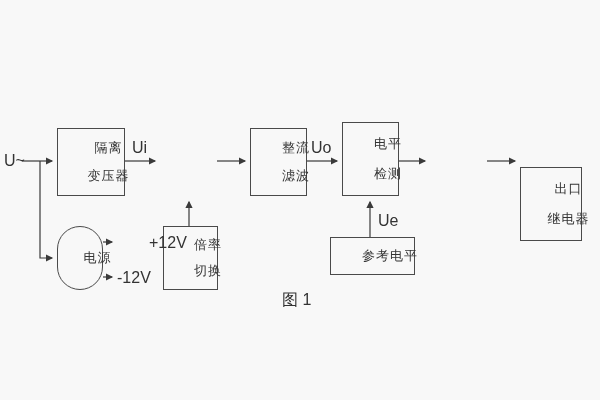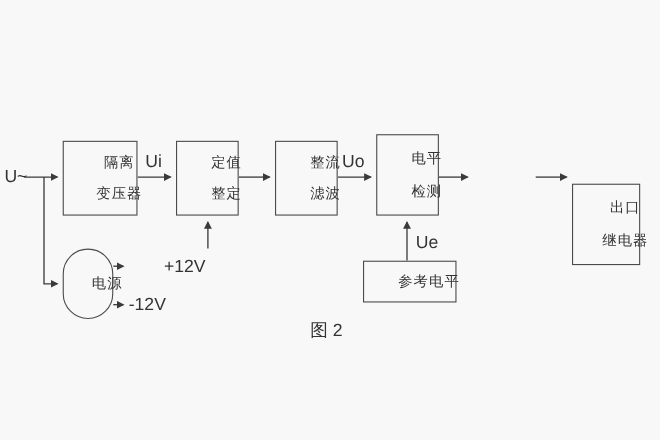--- a/index.html
+++ b/index.html
@@ -67,24 +67,20 @@
     <line x1="103" y1="277" x2="112" y2="277" marker-end="url(#ah)"></line>
     <line x1="189" y1="226" x2="189" y2="202" marker-end="url(#ah)"></line>
     <line x1="370" y1="237" x2="370" y2="202" marker-end="url(#ah)"></line>
   </svg>
 
   <div class="block" style="left:57px;top:128px;width:68px;height:68px;">
     <span>隔离</span>
     <span>变压器</span>
   </div>
 
-  <div class="block" style="left:160px;top:128px;width:57px;height:68px;">
-    <span>定值</span>
-    <span>整定</span>
-  </div>
 
   <div class="block" style="left:250px;top:128px;width:57px;height:68px;">
     <span>整流</span>
     <span>滤波</span>
   </div>
 
   <div class="block" style="left:342px;top:122px;width:57px;height:74px;">
     <span>电平</span>
     <span>检测</span>
   </div>
@@ -92,26 +88,30 @@
 
   <div class="block" style="left:520px;top:122px;width:62px;height:74px;margin-top:45px;">
     <span>出口</span>
     <span>继电器</span>
   </div>
 
   <div class="block" style="left:57px;top:226px;width:46px;height:64px;border-radius:23px;">
     <span>电源</span>
   </div>
 
+  <div class="block" style="left:163px;top:226px;width:55px;height:64px;">
+    <span>倍率</span>
+    <span>切换</span>
+  </div>
 
   <div class="block" style="left:330px;top:237px;width:85px;height:38px;">
     <span>参考电平</span>
   </div>
 
   <div class="lbl" style="left:4px;top:152px;">U~</div>
   <div class="lbl" style="left:132px;top:139px;">Ui</div>
   <div class="lbl" style="left:311px;top:139px;">Uo</div>
   <div class="lbl" style="left:378px;top:212px;">Ue</div>
   <div class="lbl" style="left:117px;top:234px;margin-left:32px;">+12V</div>
   <div class="lbl" style="left:117px;top:269px;">-12V</div>
-  <div class="lbl" style="left:282px;top:290px;">图 2</div>
+  <div class="lbl" style="left:282px;top:290px;">图 1</div>
 
 </div>
 
 </body></html>

